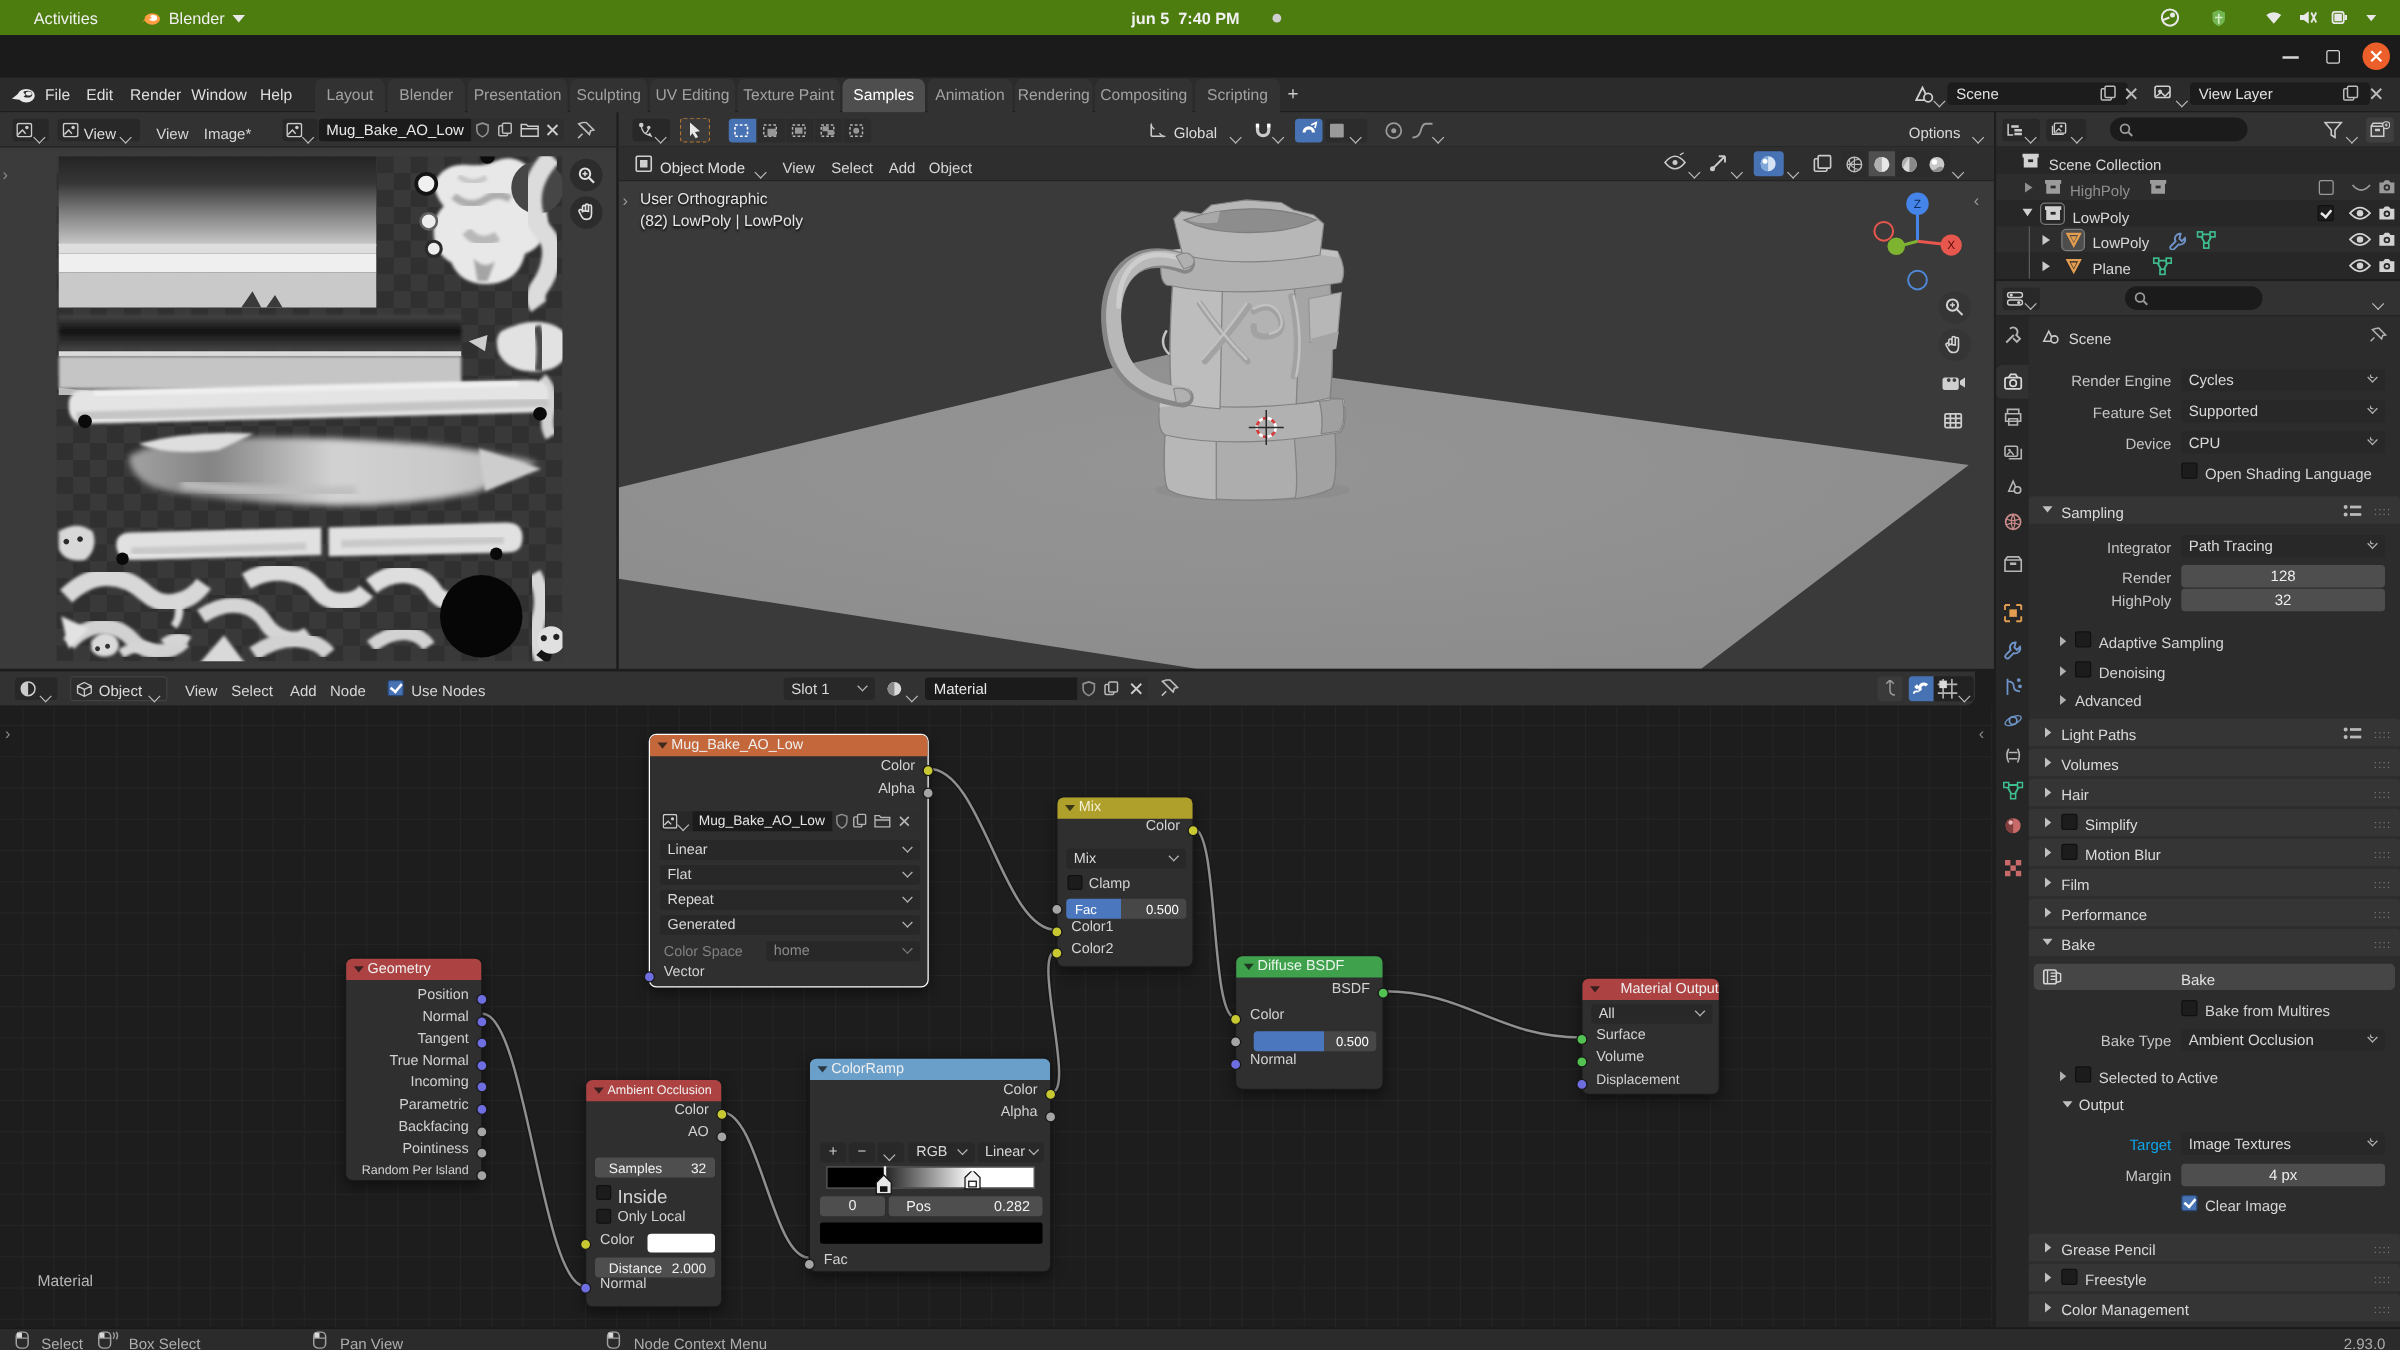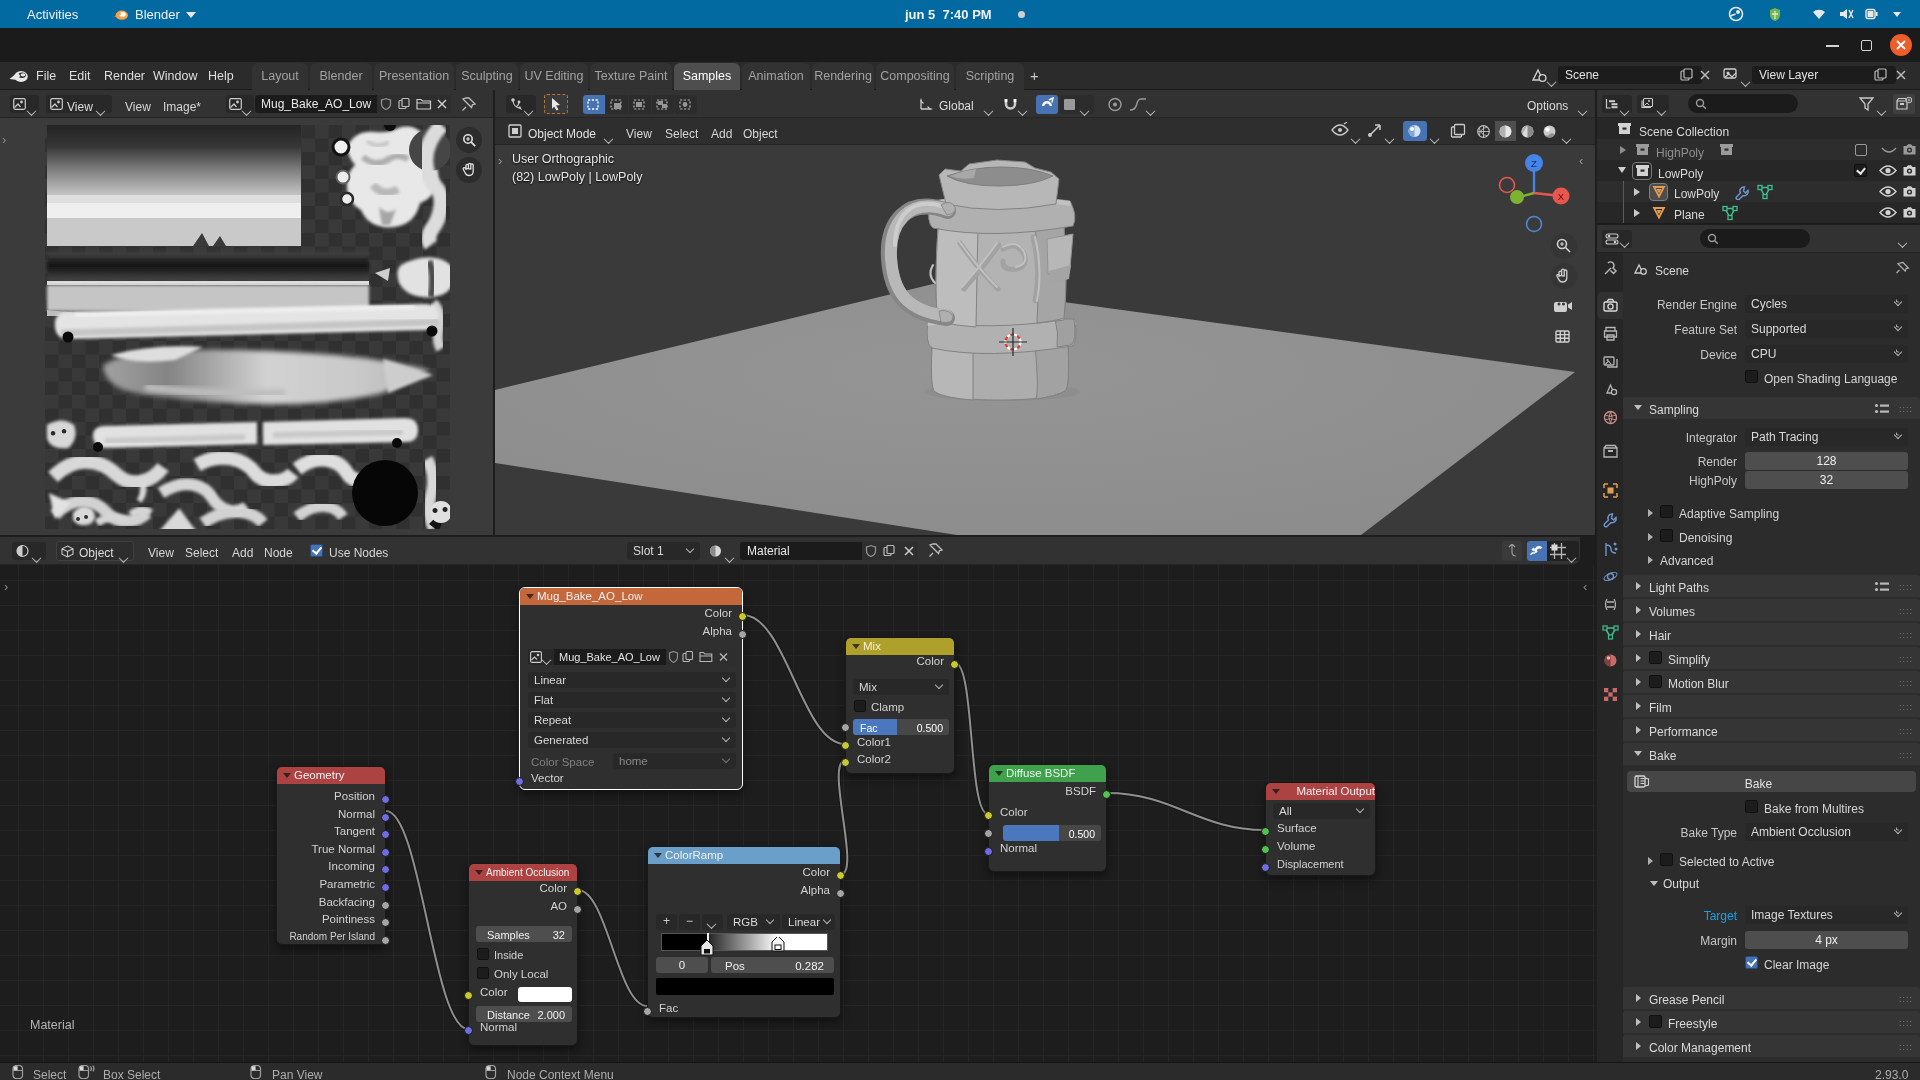--- a/index.html
+++ b/index.html
@@ -21,21 +21,21 @@
 .sock{position:absolute;width:9px;height:9px;border-radius:50%;border:1px solid #161616}
 .node{position:absolute;background:#2f2f2f;border:1px solid #191919;border-radius:6px;
  box-shadow:0 4px 10px rgba(0,0,0,.45);font-size:12px;color:#cfcfcf}
 .nh{position:absolute;left:0;right:0;top:0;height:17px;border-radius:5px 5px 0 0;
  color:#e4e4e4;font-size:11.5px;line-height:17px;padding-left:17px;white-space:nowrap;overflow:hidden}
 .nh:before{content:"";position:absolute;left:6px;top:6px;border-left:4px solid transparent;
  border-right:4px solid transparent;border-top:5px solid rgba(20,20,20,.75)}
 .caret:after{content:"";display:inline-block;width:6px;height:6px;border-right:1.6px solid #bbb;
  border-bottom:1.6px solid #bbb;transform:rotate(45deg) translate(-1px,-1px)}
 </style></head><body>
-<div class="abs" style="left:0;top:0;width:1920px;height:28px;background:#0369a1">
+<div class="abs" style="left:0;top:0;width:1920px;height:28px;background:#4d7c0f">
 <div class="tx" style="left:27px;top:8px;color:#f1f1f1;font-size:13px">Activities</div>
 <svg class="abs" style="left:112px;top:6px" width="17" height="17" viewBox="0 0 17 17">
 <ellipse cx="9.5" cy="9" rx="6.5" ry="4.8" fill="#f88" opacity="0"></ellipse>
 <ellipse cx="9.8" cy="9.2" rx="6.2" ry="4.6" fill="#ff9e42"></ellipse>
 <ellipse cx="10.5" cy="8.4" rx="3.2" ry="2.4" fill="#fff"></ellipse>
 <path d="M1.5 11.5 L8 6.5 l1.5 1.8 z" fill="#ff9e42"></path>
 </svg>
 <div class="tx" style="left:135px;top:8px;color:#f1f1f1;font-size:13px">Blender</div>
 <div class="abs" style="left:186px;top:12px;width:0;height:0;border-left:5px solid transparent;border-right:5px solid transparent;border-top:6px solid #e8e8e8"></div>
 <div class="tx" style="left:905px;top:8px;color:#f1f1f1;font-size:13px;font-weight:bold">jun 5&nbsp;&nbsp;7:40 PM</div>
@@ -1018,21 +1018,21 @@
 <div class="nh" style="background:#ac4242;color:#efefef;font-size:10px">Ambient Occlusion</div>
 <div class="tx" style="right:10px;top:19px;color:#d2d2d2;font-size:11.5px">Color</div>
 <div class="sock" style="right:-5px;top:22.5px;background:#c8c832"></div>
 <div class="tx" style="right:10px;top:37px;color:#d2d2d2;font-size:11.5px">AO</div>
 <div class="sock" style="right:-5px;top:40.5px;background:#a5a5a5"></div>
 <div class="abs" style="left:7px;top:62px;width:96px;height:16px;border-radius:3px;background:#4e4e4e;color:#f0f0f0;font-size:11px;white-space:nowrap">
         <span style="position:absolute;left:11px;top:3px">Samples</span>
         <span style="position:absolute;right:7px;top:3px">32</span>
       </div>
 <div class="cb" style="left:8px;top:84px;width:12px;height:12px"></div>
-<div class="tx" style="left:25px;top:86px;color:#d2d2d2;font-size:11px">Inside</div>
+<div class="tx" style="left:25px;top:86px;color:#d2d2d2;font-size:15px">Inside</div>
 <div class="cb" style="left:8px;top:103px;width:12px;height:12px"></div>
 <div class="tx" style="left:25px;top:105px;color:#d2d2d2;font-size:11.5px">Only Local</div>
 <div class="tx" style="left:11px;top:123px;color:#d2d2d2;font-size:11.5px">Color</div>
 <div class="sock" style="left:-5px;top:126.5px;background:#c8c832"></div>
 <div class="abs" style="left:49px;top:123px;width:54px;height:15px;background:#fff;border-radius:3px"></div>
 <div class="abs" style="left:7px;top:142px;width:96px;height:16px;border-radius:3px;background:#4e4e4e;color:#f0f0f0;font-size:11px;white-space:nowrap">
         <span style="position:absolute;left:11px;top:3px">Distance</span>
         <span style="position:absolute;right:7px;top:3px">2.000</span>
       </div>
 <div class="tx" style="left:11px;top:158px;color:#d2d2d2;font-size:11.5px">Normal</div>

